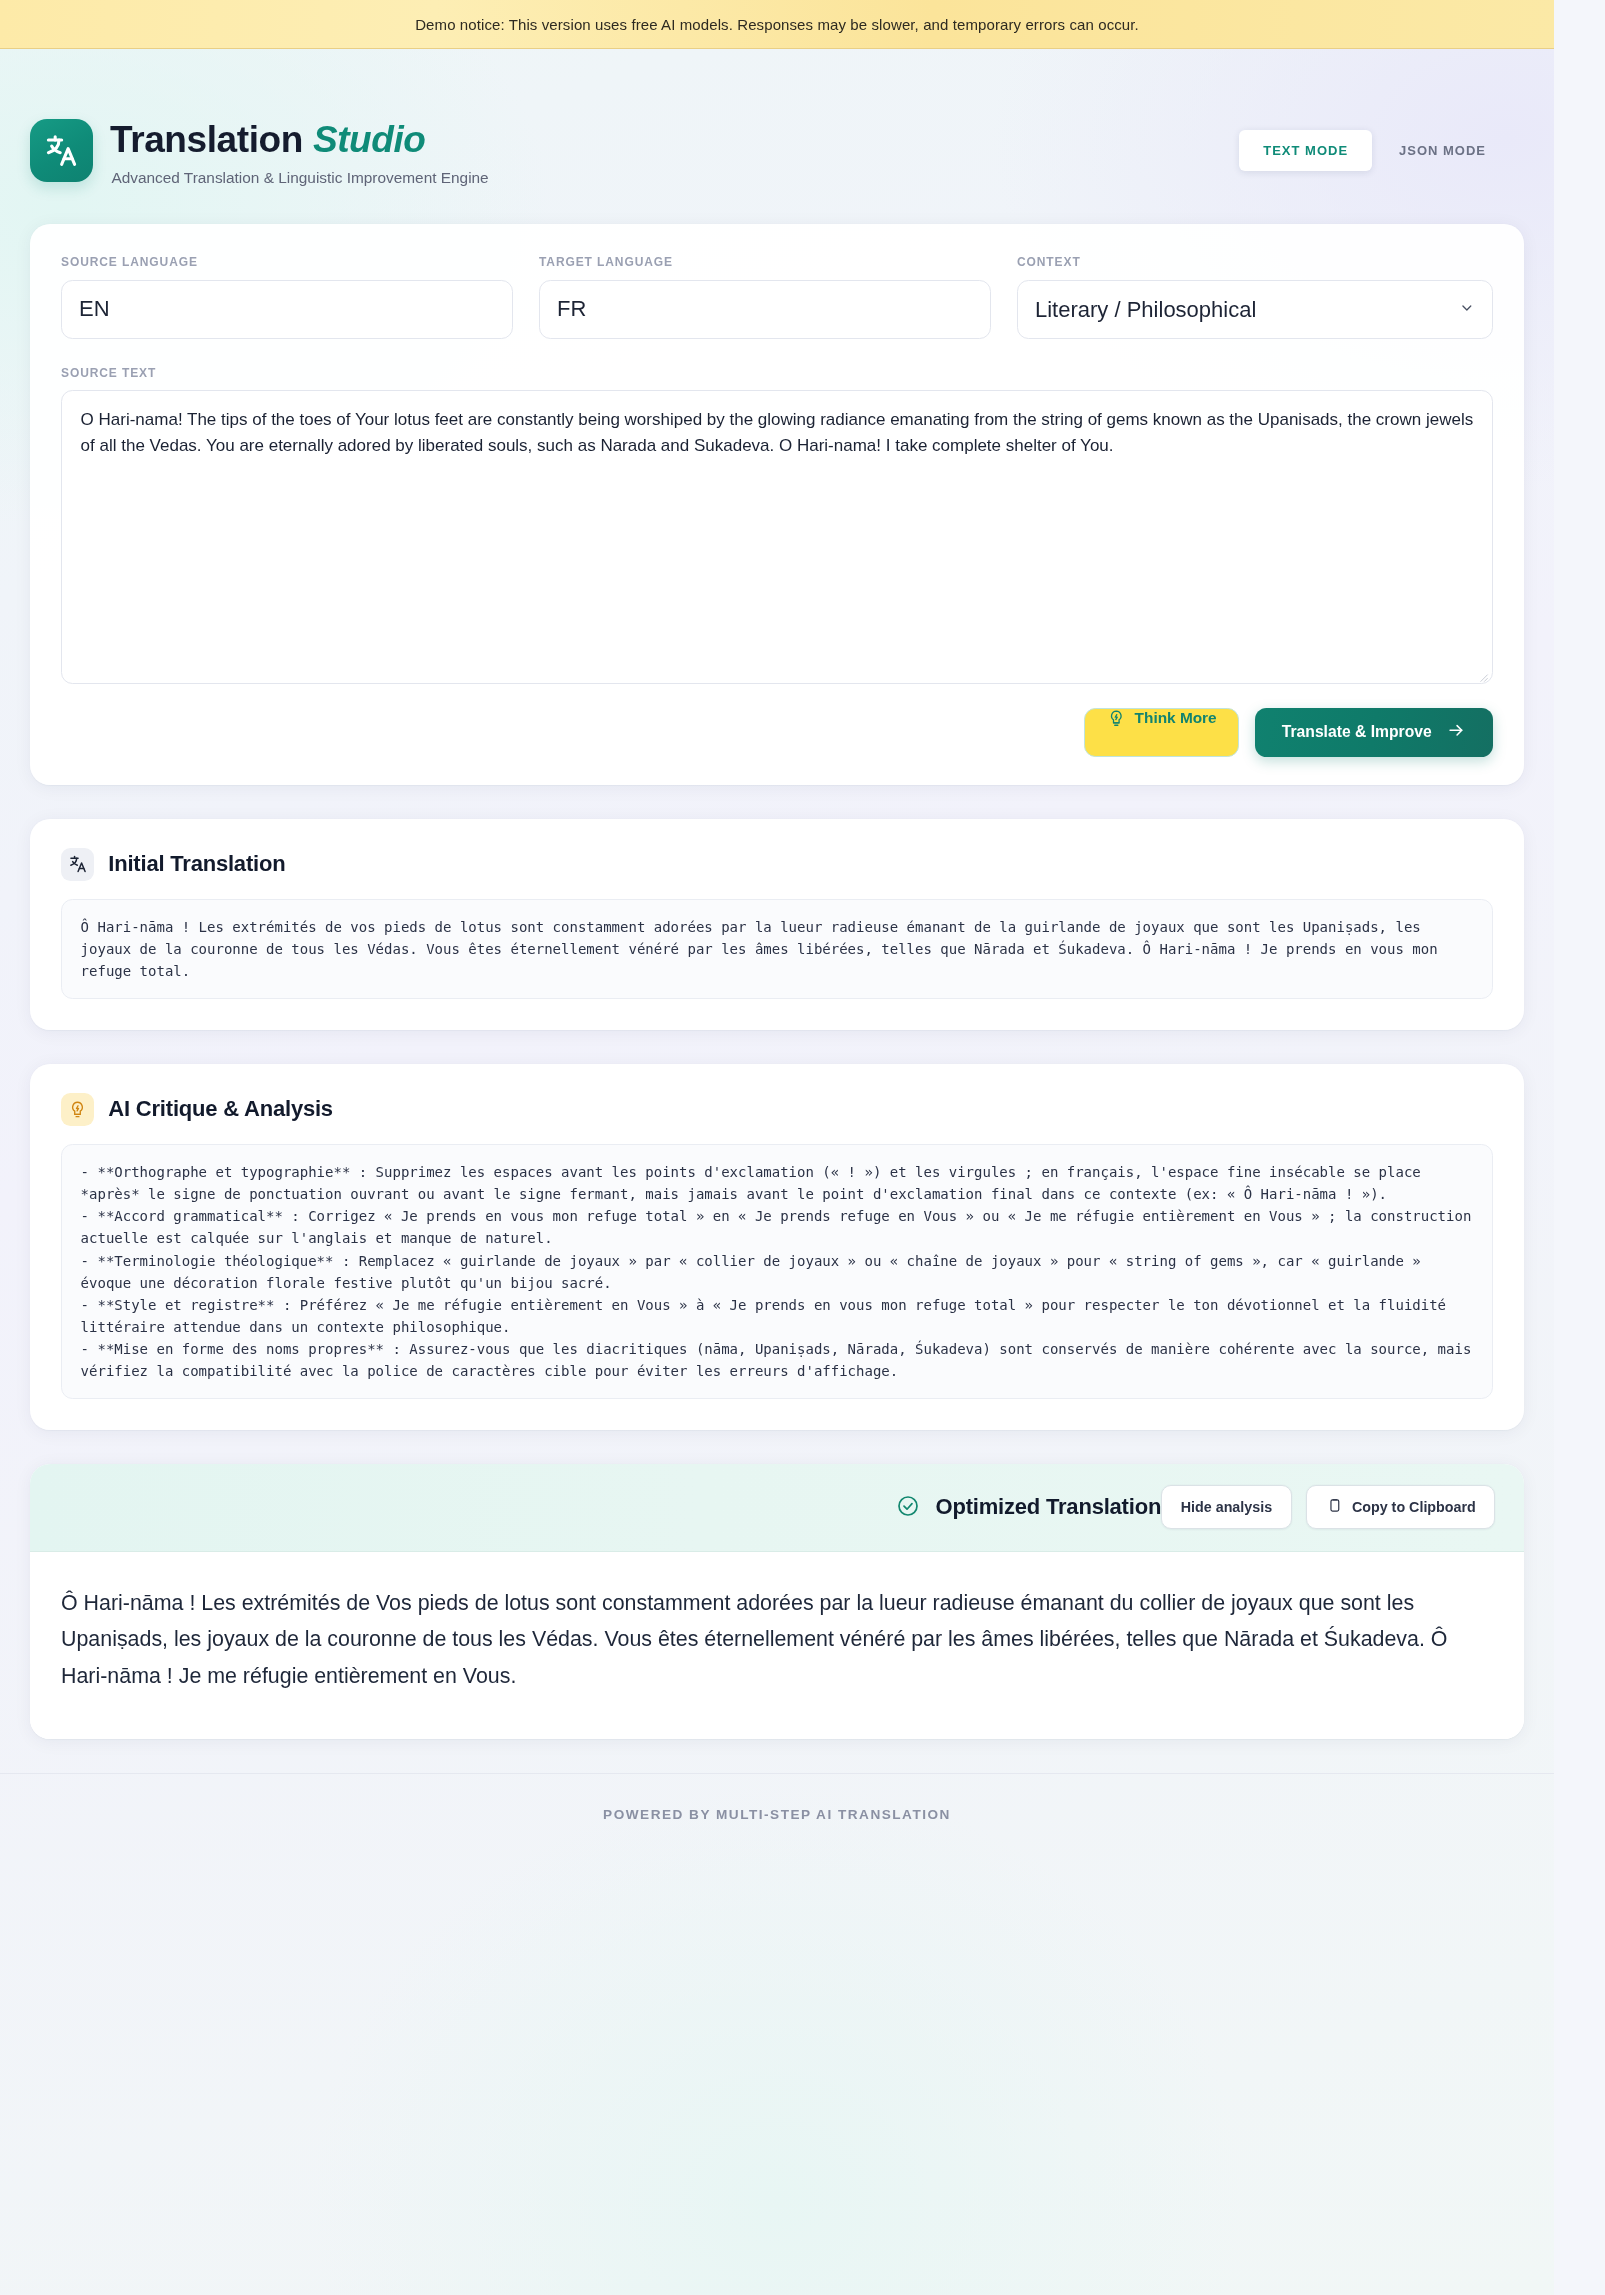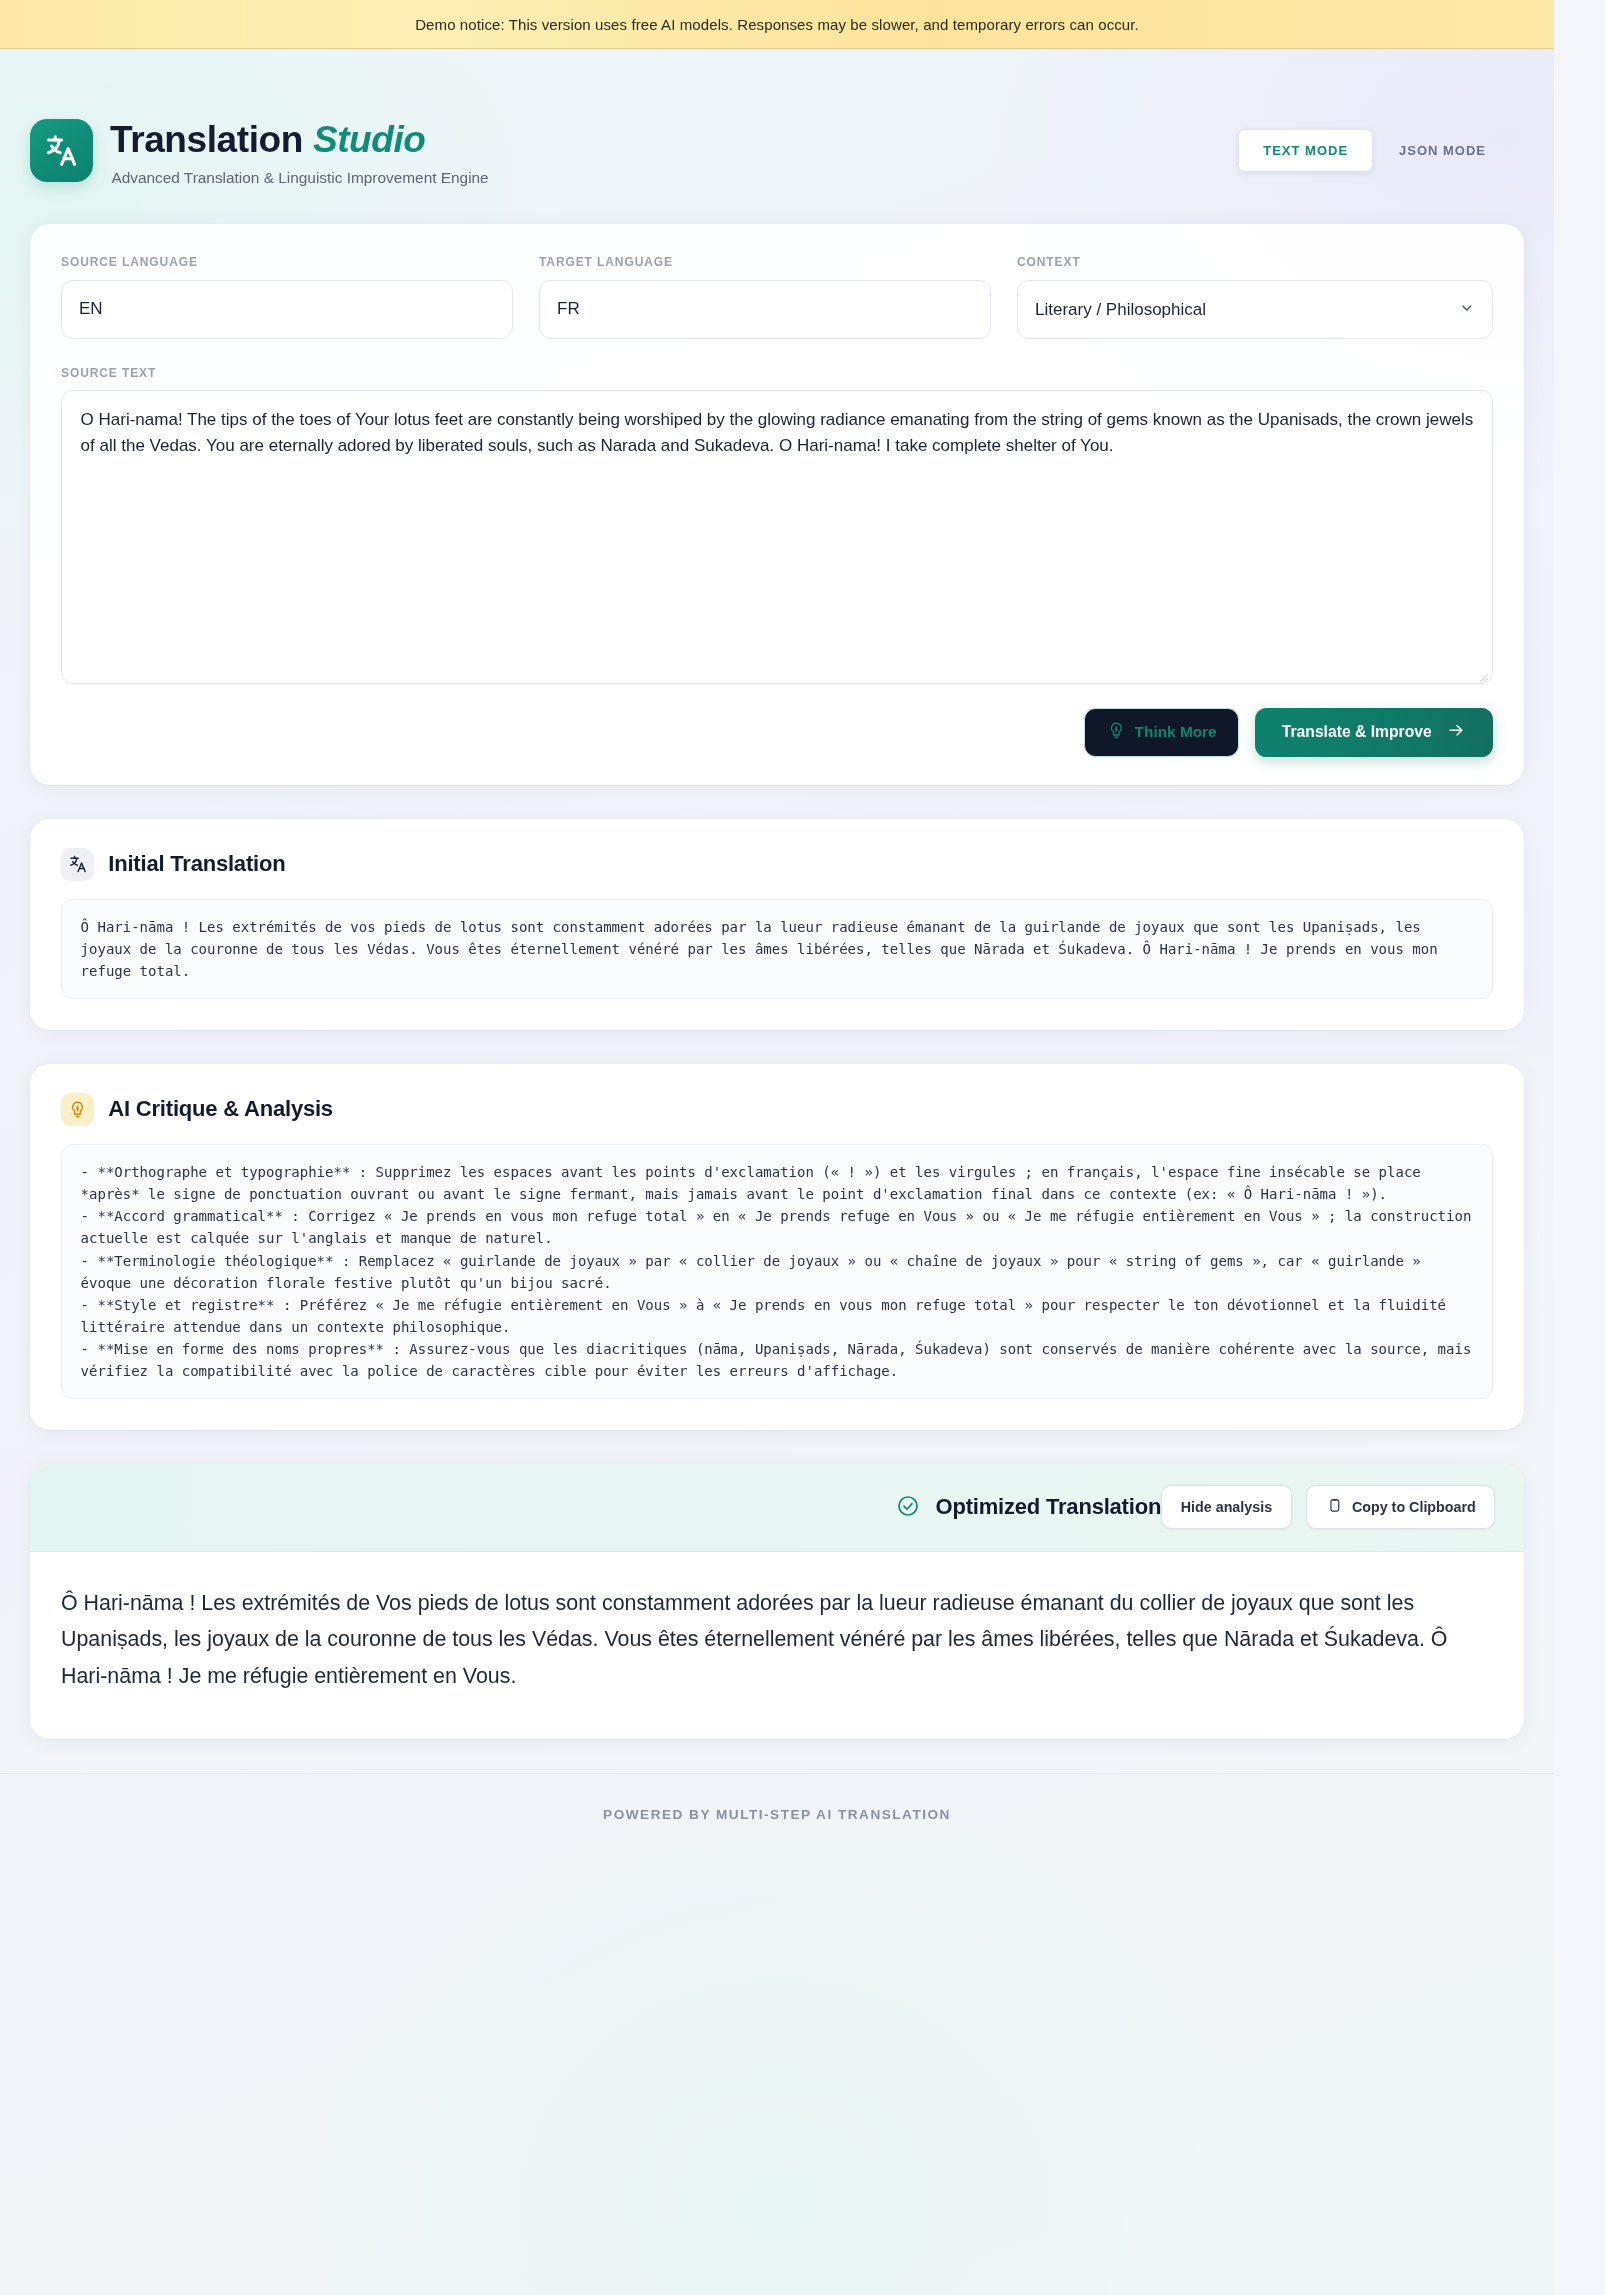--- a/index.html
+++ b/index.html
@@ -112,21 +112,21 @@
   .field-row { display: flex; gap: 26px; }
   .field { flex: 1 1 0; min-width: 0; }
   .field.ctx { flex: 0 0 476px; }
   .text-input, .select-input {
     width: 100%;
     height: 59px;
     border: 0.7px solid #e3e6ee;
     border-radius: 11.4px;
     background: #fff;
     font-family: inherit;
-    font-size: 17px;
+    font-size: 22px;
     color: #1d2435;
     padding: 0 17px;
     outline: none;
   }
   .select-wrap { position: relative; }
   .select-input { appearance: none; -webkit-appearance: none; padding-right: 46px; cursor: pointer; }
   .chev {
     position: absolute;
     right: 18.6px; top: 50%;
     transform: translateY(-50%);
@@ -159,27 +159,26 @@
   }
   .actions {
     display: flex;
     justify-content: flex-end;
     align-items: center;
     gap: 15.7px;
     margin-top: 21.4px;
   }
   .btn-ghost {
     display: inline-flex;
-    align-items: center;
     gap: 9.3px;
     height: 49px;
     padding: 0 21.4px;
     border-radius: 11.4px;
     border: 1.1px solid #bfe4dd;
-    background: #0f172a;
+    background: #fde047;
     color: #12836f;
     font-size: 15.4px;
     font-weight: 600;
     font-family: inherit;
     cursor: pointer;
   }
   .btn-primary {
     display: inline-flex;
     align-items: center;
     gap: 15.7px;

